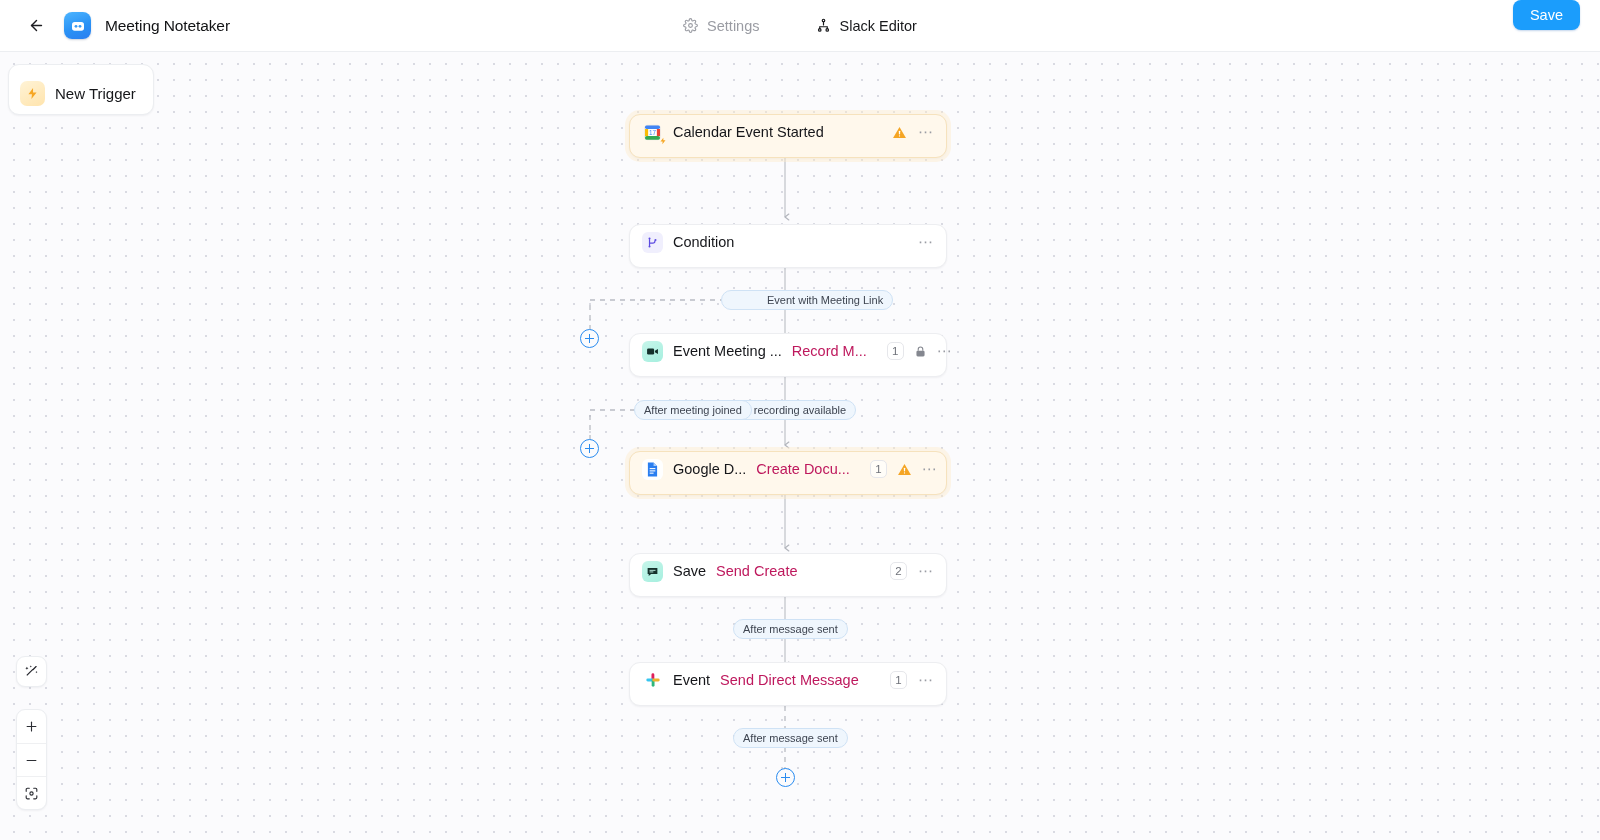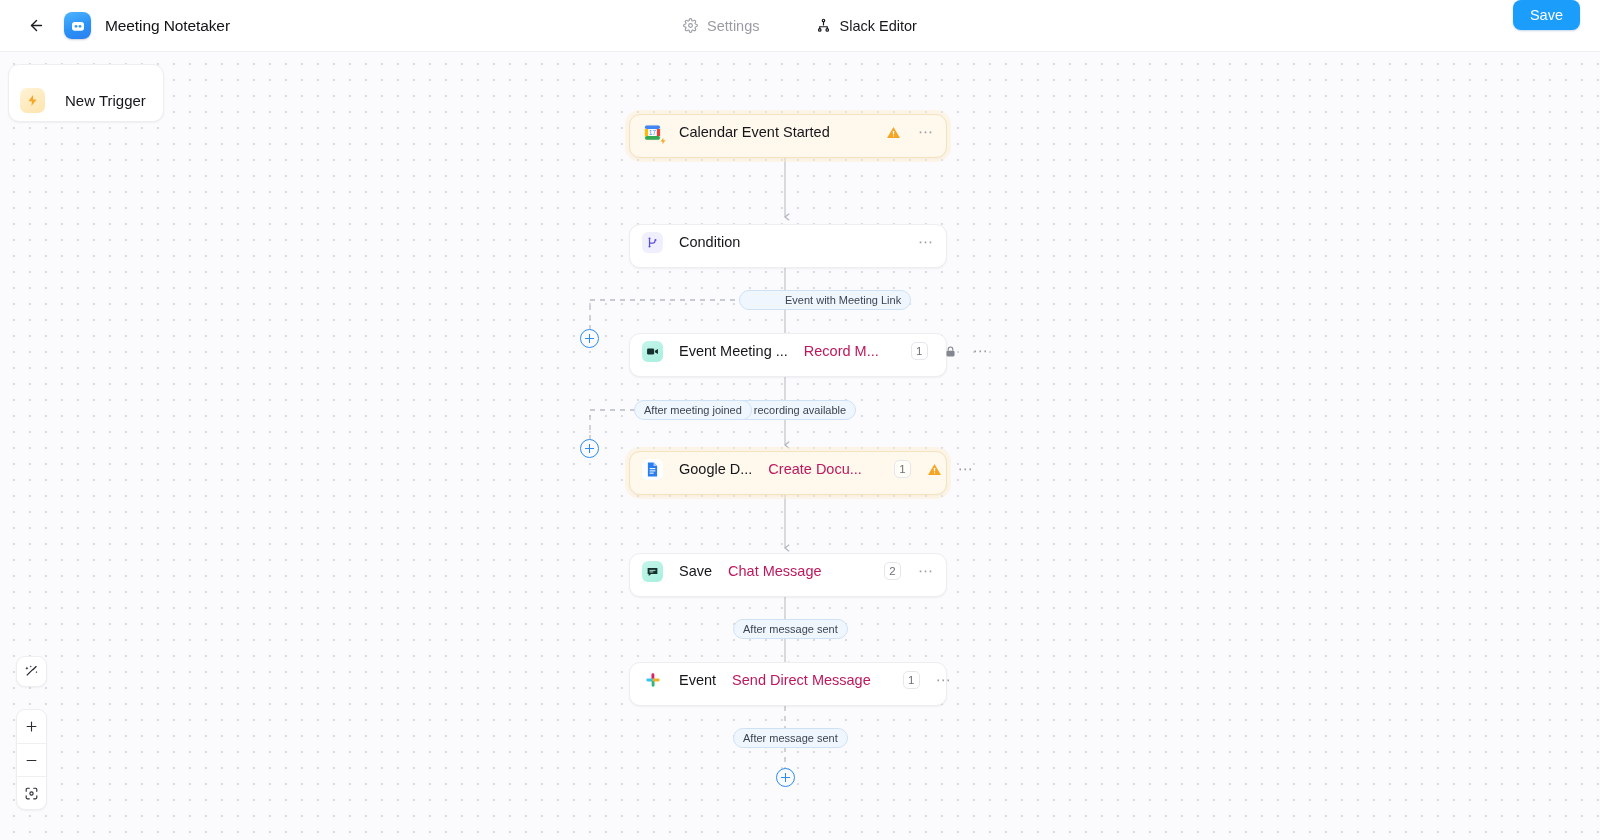--- a/index.html
+++ b/index.html
@@ -65,23 +65,23 @@
   }
   .canvas::before {
     content:""; position:absolute; inset:0;
     box-shadow: inset 0 1px 0 #eceef1;
     pointer-events:none;
   }
 
   
   .new-trigger {
     position: absolute; left: 8px; top: 13px;
-    display: flex; align-items: center; gap: 20px;
+    display: flex; align-items: center; gap: 10px;
     background: #ffffff; border: 1px solid #eceef1; border-radius: 11px;
-    padding: 23px 17px 8px 11px; cursor: pointer;
+    padding: 16px 17px 8px 11px; cursor: pointer;
     box-shadow: 0 1px 2px rgba(16,24,40,.05);
     z-index: 8;
   }
   .trig-icon {
     width: 25px; height: 25px; border-radius: 7px;
     background: linear-gradient(150deg,#fff3d6,#ffe4ad);
     display: flex; align-items: center; justify-content: center;
   }
   .new-trigger-label { font-size: 15px; color: #16171a; }
 
@@ -91,21 +91,21 @@
 
   
   .node {
     position: absolute;
     width: 318px; height: 44px;
     background: #ffffff;
     border: 1px solid #edeef1;
     border-radius: 11px;
     display: flex; align-items: center;
     padding: 0 11px 8px 12px;
-    gap: 16px;
+    gap: 10px;
     cursor: pointer;
     box-shadow: 0 1px 2px rgba(16,24,40,.05);
     z-index: 6;
   }
   .node.warn {
     background: #fff8ec;
     border-color: #f6e2bd;
     box-shadow: 0 0 0 4px rgba(252,234,203,.45), 0 1px 2px rgba(16,24,40,.05);
   }
   .node-icon {
@@ -360,21 +360,21 @@
 
       <div class="node" style="left:629px; top:502px;">
         <span class="node-icon" style="background:linear-gradient(150deg,#c6f5ea,#a6efdf);">
           <svg width="13" height="13" viewBox="0 0 24 24" fill="#14312c">
             <path d="M3 5.5h18v11H9.5L5 20.5V16.5H3z"></path>
             <rect x="6.5" y="9" width="11" height="1.6" fill="#c6f5ea"></rect>
             <rect x="6.5" y="12" width="7" height="1.6" fill="#c6f5ea"></rect>
           </svg>
         </span>
         <span class="node-title">Save</span>
-        <span class="node-sub">Chat Message</span>
+        <span class="node-sub">Send Create</span>
         <span class="node-spacer"></span>
         <span class="badge-count">2</span>
         <span class="dots-btn">⋯</span>
       </div>
 
       <div class="node" style="left:629px; top:611px;">
         <span class="node-icon" style="background:#ffffff;">
           <svg width="16" height="16" viewBox="0 0 24 24">
             <rect x="9.7" y="2" width="4.3" height="11.2" rx="2.15" fill="#e01e5a"></rect>
             <rect x="2" y="9.8" width="11.2" height="4.3" rx="2.15" fill="#36c5f0"></rect>
@@ -382,21 +382,21 @@
             <rect x="10.8" y="9.8" width="11.2" height="4.3" rx="2.15" fill="#ecb22e"></rect>
           </svg>
         </span>
         <span class="node-title">Event</span>
         <span class="node-sub">Send Direct Message</span>
         <span class="node-spacer"></span>
         <span class="badge-count">1</span>
         <span class="dots-btn">⋯</span>
       </div>
 
-      <div class="pill" style="left:739px; top:239px;padding-left:45px;">Event with Meeting Link</div>
+      <div class="pill" style="left:721px; top:239px;padding-left:45px;">Event with Meeting Link</div>
       <div class="pill behind" style="left:634px; top:349px;">After meeting joined</div>
       <div class="pill" style="left:731px; top:349px; z-index:5;">er recording available</div>
       <div class="pill" style="left:733px; top:568px;">After message sent</div>
       <div class="pill" style="left:733px; top:677px;">After message sent</div>
 
       <div class="plus" style="left:580px; top:278px;"></div>
       <div class="plus" style="left:580px; top:388px;"></div>
       <div class="plus" style="left:776px; top:717px;"></div>
 
     </div>

